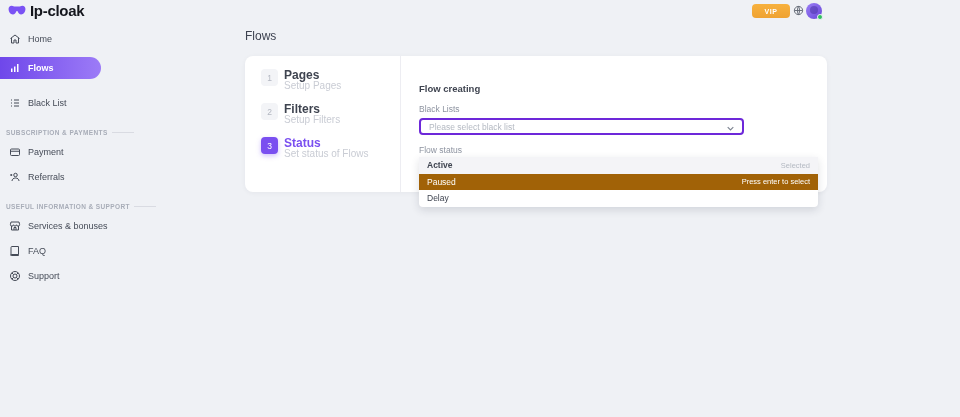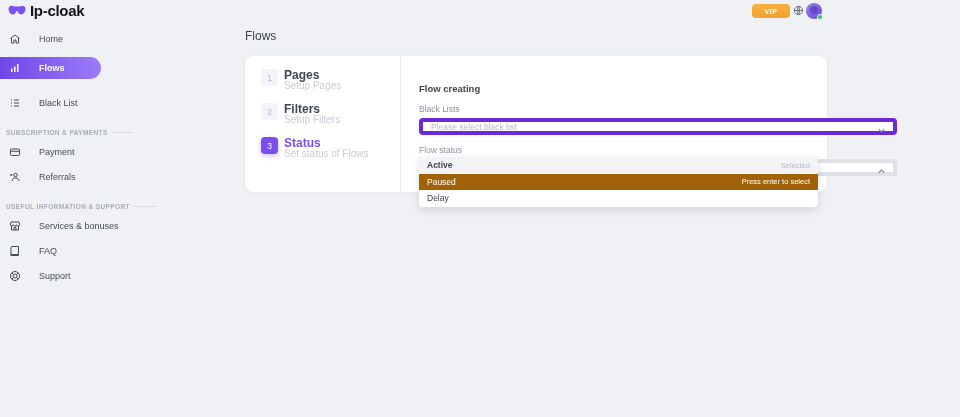--- a/index.html
+++ b/index.html
@@ -27,21 +27,21 @@
   .globe-btn svg { width:11px; height:11px; display:block; }
   .avatar { position:absolute; left:806px; top:3px; width:16px; height:16px; border-radius:50%;
     background:linear-gradient(135deg,#9b7ef5,#6847d8); cursor:pointer; }
   .avatar::before { content:""; position:absolute; left:4px; top:3px; width:8px; height:8px;
     border-radius:50%; background:#4d34a8; opacity:.55; }
   .status-dot { position:absolute; right:-1px; bottom:-1px; width:6px; height:6px; border-radius:50%;
     background:#2fbf5f; border:1px solid #eff1f5; }
 
   
   .sidebar { position:absolute; top:22px; left:0; width:245px; height:395px; }
-  .side-item { display:flex; align-items:center; gap:18px; height:20px; padding-left:9px;
+  .side-item { display:flex; align-items:center; gap:7px; height:20px; padding-left:9px;
     font-size:9px; color:#454b57; cursor:pointer;text-align:right; }
   .side-item .ic { width:12px; height:12px; color:#454b57; flex:0 0 12px; }
   .side-item .ic svg { width:12px; height:12px; display:block; }
   .side-item.row-home { margin-top:7px; }
   .side-item.pill {
     margin-top:8px; width:101px; height:22px; border-radius:0 11px 11px 0;
     background:linear-gradient(90deg,#6f47ea,#9c7bf7);
     color:#fff; font-weight:600;
   }
   .side-item.pill .ic { color:#fff; }
@@ -67,21 +67,21 @@
     font-size:8.5px; display:flex; align-items:center; justify-content:center; flex:0 0 17px; }
   .step.active .step-num { background:#7a4ff0; color:#fff; box-shadow:0 2px 5px rgba(122,79,240,.35); }
   .step-title { font-size:12px; font-weight:700; color:#3f4450; line-height:10px; margin-top:0.5px; }
   .step.active .step-title { color:#7a4ff0; }
   .step-sub { font-size:10px; color:#c9ccd4; line-height:9px; margin-top:1px; }
 
   .form-col { position:absolute; left:174px; top:14px; width:399px; }
   .form-title { margin-top:13px; font-size:9.5px; font-weight:700; color:#3f4450; }
   .field-label { font-size:8.5px; color:#8d93a0; margin-top:10px; margin-bottom:4px; }
   .select {
-    position:relative; width:478px; height:17px; background:#fff; border:4px solid #6d28d9;
+    position:relative; width:325px; height:17px; background:#fff; border:2px solid #6d28d9;
     border-radius:4px; display:flex; align-items:center; padding:0 8px; cursor:pointer;
   }
   .select .val { font-size:8.5px; color:#3f4450; }
   .select .placeholder { font-size:8.5px; color:#b4b9c2; }
   .select .caret { position:absolute; right:8px; top:6px; width:7px; height:5px; color:#7d8491; }
   .select .caret svg { width:7px; height:5px; display:block; }
   .select.open { border-color:#dfe1e8; border-radius:4px 4px 0 0; }
 
   .dropdown {
     position:absolute; left:0; top:87px; width:399px; background:#fff; z-index:5;

